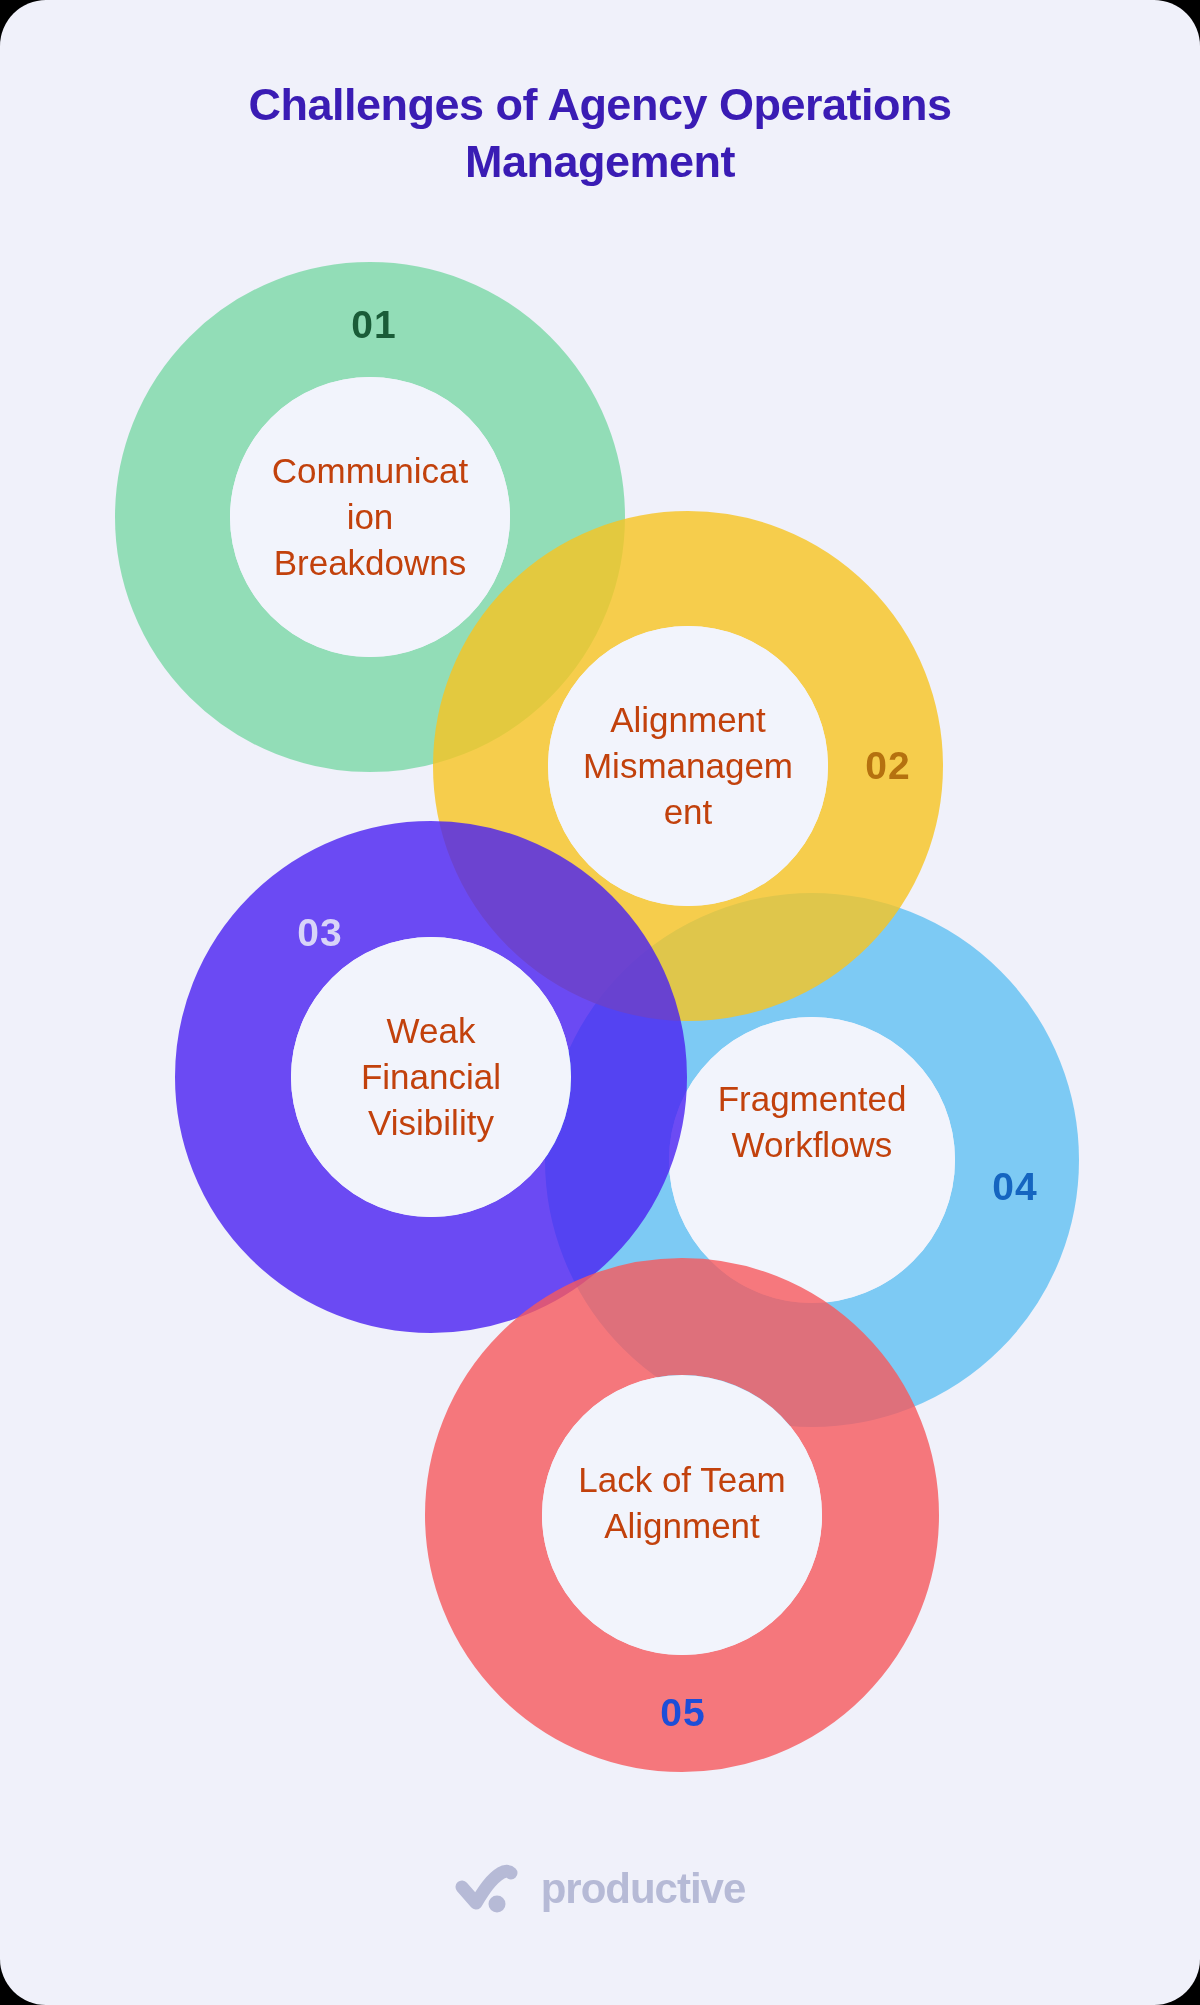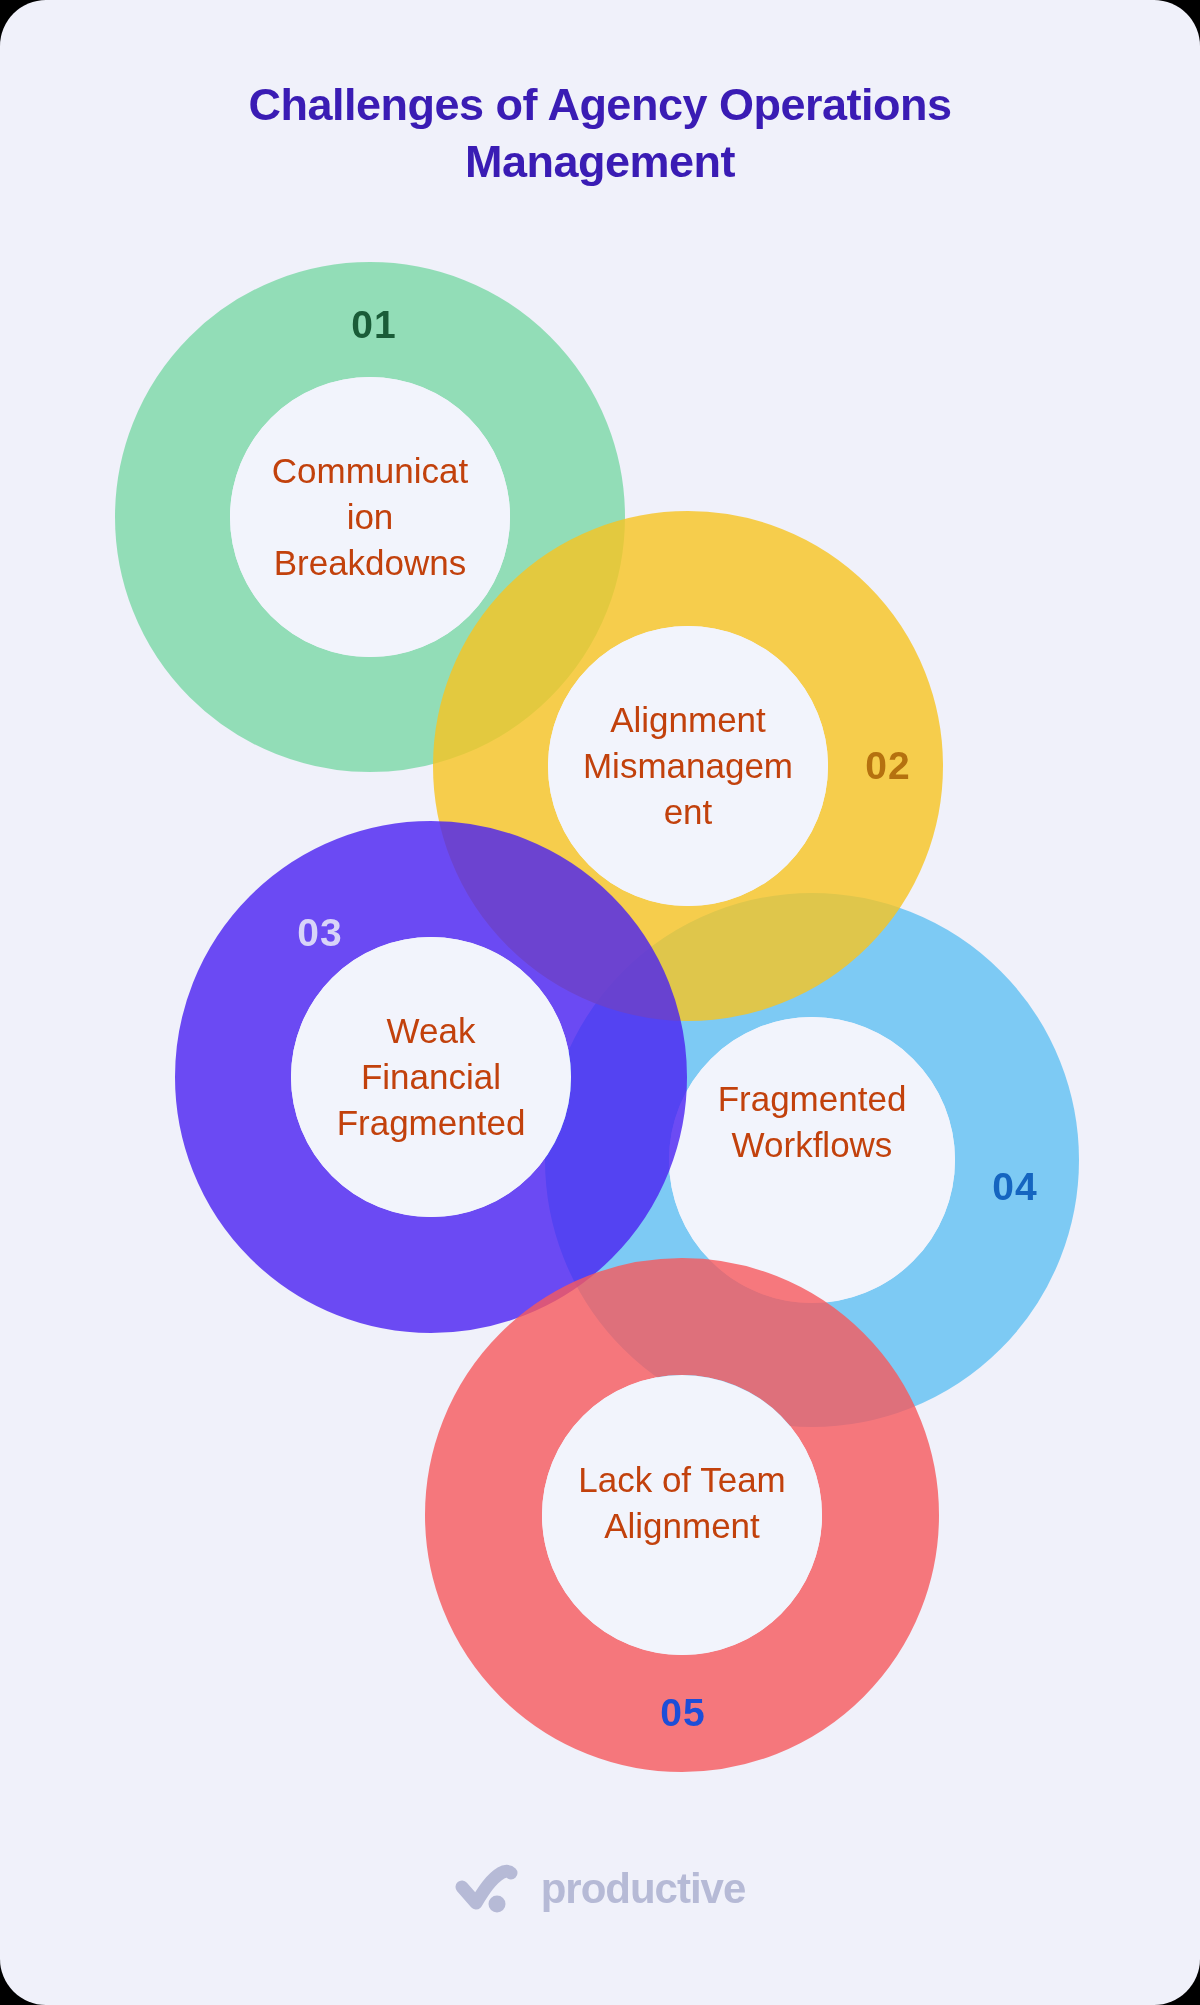--- a/index.html
+++ b/index.html
@@ -131,21 +131,21 @@
 ent</div>
     </div>
     <div class="num" style="left: 455px; top: 255px; color: rgb(181, 113, 15);">02</div>
   </div>
 
   <div class="donut donut-3">
     <div class="ring" style="border-color: rgb(74, 33, 241);"></div>
     <div class="hole">
       <div class="label">Weak
 Financial
-Fragmented</div>
+Visibility</div>
     </div>
     <div class="num" style="left: 113px; top: 112px; color: rgb(216, 212, 248); margin-left: 32px;">03</div>
   </div>
 
   <div class="donut donut-5">
     <div class="ring" style="border-color: rgb(246, 89, 92);"></div>
     <div class="hole">
       <div class="label">Lack of Team
 Alignment</div>
     </div>

